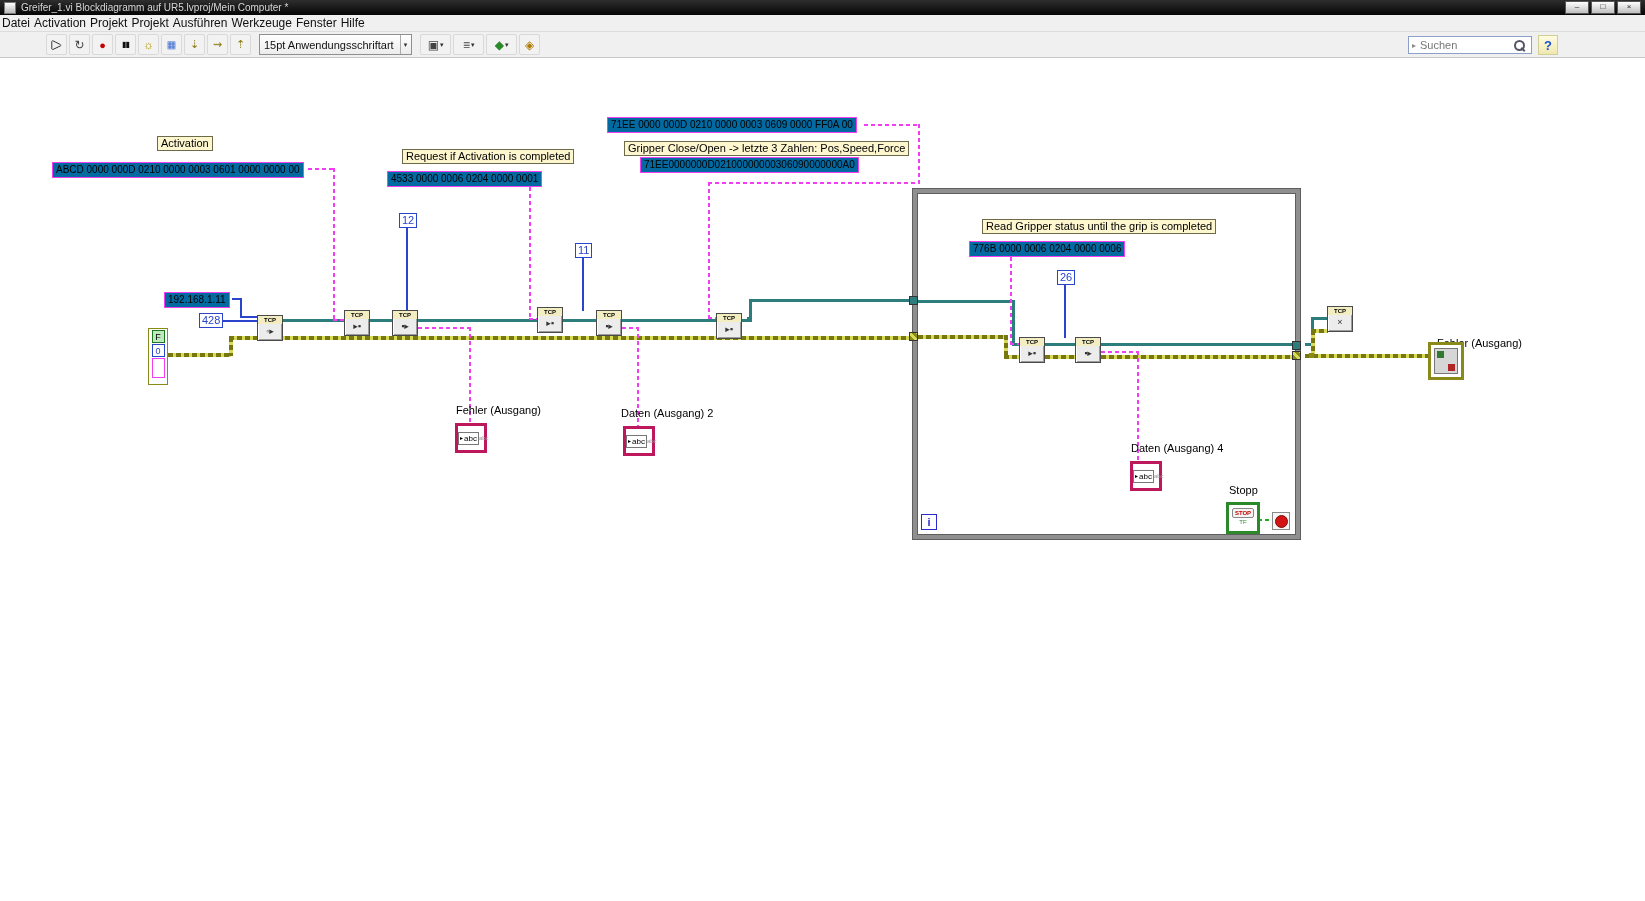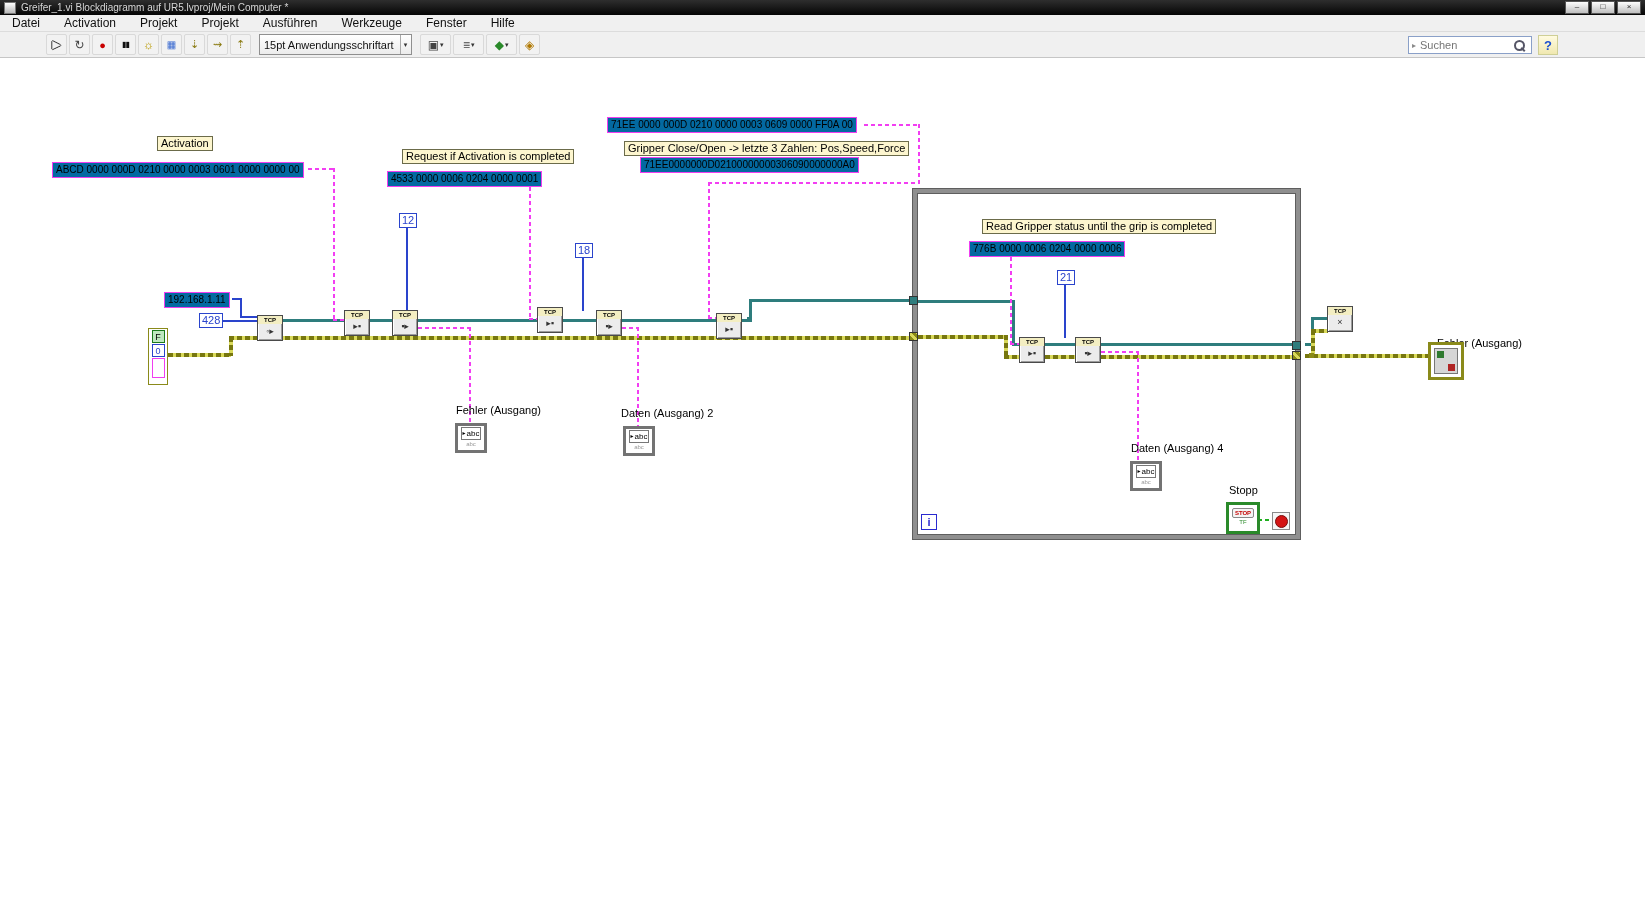--- a/index.html
+++ b/index.html
@@ -10,21 +10,21 @@
   .titlebar{position:absolute;left:0;top:0;width:1645px;height:15px;box-sizing:border-box;
     background:linear-gradient(#2e2e2e,#050505);color:#d6d6d6;font-size:10px;
     display:flex;align-items:center;padding:0 4px;z-index:50}
   .appicon{width:10px;height:10px;background:linear-gradient(#fff,#b9b9b9);border:1px solid #777;margin-right:5px;flex:0 0 auto}
   .wtitle{white-space:nowrap}
   .wbtns{margin-left:auto;display:flex;gap:2px}
   .wbtn{width:22px;height:11px;background:linear-gradient(#fefefe,#bfbfbf);border:1px solid #555;
     font-size:8px;line-height:10px;text-align:center;color:#222}
   .menubar{position:absolute;left:0;top:15px;width:1645px;height:16px;background:#f0f0f0;
     border-bottom:1px solid #dcdcdc;display:flex;align-items:center;font-size:12px;color:#101010;z-index:50}
-  .menu-item{padding:0 12px;white-space:nowrap}
+  .menu-item{padding:0 2px;white-space:nowrap}
   .toolbar{position:absolute;left:0;top:32px;width:1645px;height:26px;box-sizing:border-box;background:#f0f0f0;
     border-bottom:1px solid #c6c6c6;display:flex;align-items:center;gap:2px;padding-left:46px;z-index:50}
   .tbtn{width:21px;height:21px;flex:0 0 auto;display:flex;align-items:center;justify-content:center;
     font-size:12px;color:#444;background:#f2f2f2;border:1px solid #d9d9d9;border-radius:2px;box-sizing:border-box}
   .tbtn.wide{width:31px;gap:1px}
   .dd{font-size:7px;color:#333}
   .run{color:#f2f2f2;text-shadow:-1px 0 #333,1px 0 #333,0 -1px #333,0 1px #333;font-size:11px}
   .abort{color:#c90000;font-size:11px}
   .pause{color:#111;font-size:8px;letter-spacing:-1px}
   .bulb{color:#b99a00}
@@ -74,22 +74,22 @@
   .wp-v{width:2px;background:repeating-linear-gradient(180deg,#f23ef2 0 4px,rgba(0,0,0,0) 4px 7px)}
   .wb-h{height:2px;background:#2a44cc}
   .wb-v{width:2px;background:#2a44cc}
   .wg-h{height:2px;background:repeating-linear-gradient(90deg,#1fae1f 0 4px,rgba(0,0,0,0) 4px 7px)}
   .dot{position:absolute;width:5px;height:5px;z-index:11}
   .dot-t{background:#2e7d7d}.dot-e{background:#8a8a14}
   .tunnel{position:absolute;width:9px;height:9px;border:1px solid #333;z-index:12;box-sizing:border-box}
   .tun-t{background:#2e7d7d}
   .tun-e{background:repeating-linear-gradient(45deg,#8a8a14 0 3px,#d9d95a 3px 6px)}
 
-  .str-ind{position:absolute;width:32px;height:30px;border:3px solid #737373;background:#fff;box-sizing:border-box;
-    display:flex;flex-direction:column;align-items:center;z-index:22}
+  .str-ind{position:absolute;width:32px;height:30px;border:3px solid #be185d;background:#fff;box-sizing:border-box;
+    display:flex;flex-direction:row;align-items:center;z-index:22}
   .abc-row{display:flex;align-items:center;border:1px solid #777;padding:0 1px;margin-top:1px;font-size:8px;line-height:11px;color:#000}
   .abc-mark{font-size:6px;margin-right:1px;color:#000}
   .abc-bot{font-size:6px;color:#999;line-height:9px}
   .err-ind{position:absolute;left:1428px;top:342px;width:36px;height:38px;border:3px solid #8a8a1a;background:#fff;
     box-sizing:border-box;display:flex;align-items:center;justify-content:center;z-index:22}
   .err-inner{width:22px;height:24px;background:#d6d6d6;border:1px solid #777;position:relative;display:block}
   .err-inner .eg{position:absolute;left:2px;top:2px;width:7px;height:7px;background:#2f7a2f}
   .err-inner .er{position:absolute;right:2px;bottom:2px;width:7px;height:7px;background:#b02525}
   .stop-ind{position:absolute;left:1226px;top:502px;width:34px;height:32px;border:3px solid #2a8a2a;background:#fff;
     box-sizing:border-box;display:flex;flex-direction:column;align-items:center;z-index:22}
@@ -258,22 +258,22 @@
 
 <div class="sc" style="left:52px;top:162px">ABCD 0000 000D 0210 0000 0003 0601 0000 0000 00</div>
 <div class="sc" style="left:387px;top:171px">4533 0000 0006 0204 0000 0001</div>
 <div class="sc" style="left:607px;top:117px">71EE 0000 000D 0210 0000 0003 0609 0000 FF0A 00</div>
 <div class="sc" style="left:640px;top:157px">71EE0000000D02100000000306090000000A0</div>
 <div class="sc" style="left:969px;top:241px">776B 0000 0006 0204 0000 0006</div>
 <div class="sc" style="left:164px;top:292px">192.168.1.11</div>
 
 <div class="nc" style="left:199px;top:313px">428</div>
 <div class="nc" style="left:399px;top:213px">12</div>
-<div class="nc" style="left:575px;top:243px">18</div>
-<div class="nc" style="left:1057px;top:270px">21</div>
+<div class="nc" style="left:575px;top:243px">11</div>
+<div class="nc" style="left:1057px;top:270px">26</div>
 
 <div class="errclu">
   <span class="f-box">F</span>
   <span class="zero-box">0</span>
   <span class="estr-box"></span>
 </div>
 
 <div class="node" style="left:257px;top:315px">
   <span class="ntcp">TCP</span>
   <span class="nglyph">◦▸</span>

